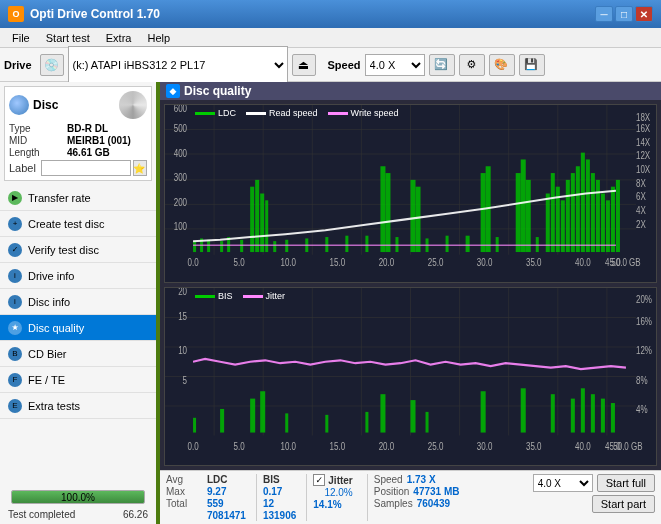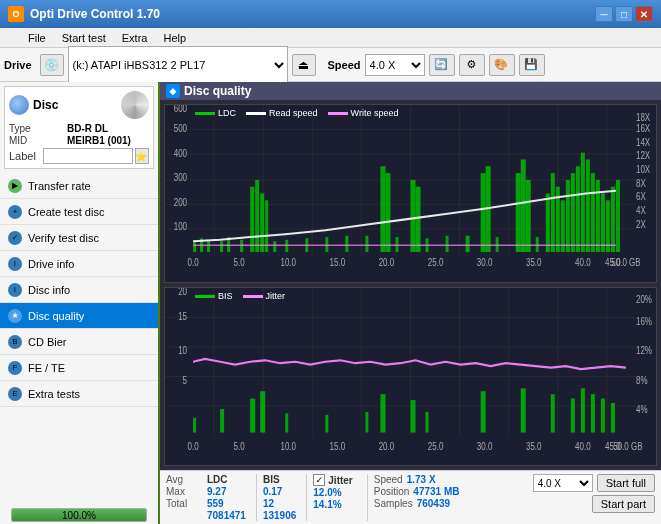--- a/index.html
+++ b/index.html
@@ -45,21 +45,21 @@
       display: flex; align-items: center; justify-content: center;
     }
     .title-btn.close { background: #c0392b; }
 
     
     .menu-bar {
       background: #f0f0f0;
       height: 20px;
       display: flex;
       align-items: center;
-      padding: 0 20px;
+      padding: 0 4px;
       border-bottom: 1px solid #ccc;
       font-size: 11px;
     }
     .menu-item {
       padding: 0 8px;
       height: 20px;
       display: flex;
       align-items: center;
       cursor: pointer;
     }
@@ -117,21 +117,21 @@
     
     .main-layout {
       display: flex;
       height: calc(524px - 28px - 20px - 34px);
     }
 
     
     .sidebar {
       width: 160px;
       background: #f5f5f5;
-      border-right: 2px solid #4d7c0f;
+      border-right: 4px solid #4d7c0f;
       display: flex;
       flex-direction: column;
       overflow: hidden;
     }
 
     
     .disc-panel {
       background: #fff;
       border: 1px solid #ccc;
       margin: 4px;
@@ -406,20 +406,24 @@
         <div class="disc-image"></div>
       </div>
       <div class="disc-field">
         <span class="disc-field-name">Type</span>
         <span class="disc-field-value">BD-R DL</span>
       </div>
       <div class="disc-field">
         <span class="disc-field-name">MID</span>
         <span class="disc-field-value">MEIRB1 (001)</span>
       </div>
+      <div class="disc-field">
+        <span class="disc-field-name">Length</span>
+        <span class="disc-field-value">46.61 GB</span>
+      </div>
       <div class="disc-label-row">
         <span class="disc-field-name">Label</span>
         <input class="disc-label-input" type="text" style="">
         <div class="disc-label-btn">⭐</div>
       </div>
     </div>
 
     <div class="nav-item">
       <div class="nav-icon green">▶</div>
       <span>Transfer rate</span>
@@ -454,20 +458,24 @@
     </div>
     <div class="nav-item">
       <div class="nav-icon blue">E</div>
       <span>Extra tests</span>
     </div>
 
     <div style="flex:1"></div>
     <div class="progress-bar-container">
       <div class="progress-bar-fill" style="width:100%"></div>
       <span class="progress-text">100.0%</span>
+    </div>
+    <div style="display:flex; justify-content:space-between; margin: 1px 4px 2px 4px;">
+      <span class="status-text">Test completed</span>
+      <span class="status-text">66.26</span>
     </div>
   </div>
 
   <div class="content-area">
 
     <div class="chart-header">
       <div class="chart-icon">◆</div>
       <span class="chart-title">Disc quality</span>
     </div>
 
@@ -695,21 +703,21 @@
         <div style="color:#0066cc; font-weight:bold;">0.17</div>
         <div style="color:#0066cc; font-weight:bold;">12</div>
         <div style="color:#0066cc; font-weight:bold;">131906</div>
       </div>
       <div class="stats-divider"></div>
       <div style="display:flex; flex-direction:column; font-size:10px; gap:1px; margin-right:8px;">
         <div style="display:flex; align-items:center; gap:3px;">
           <div class="jitter-checkbox">✓</div>
           <span style="font-weight:bold; color:#333;">Jitter</span>
         </div>
-        <div style="color:#0066cc; font-weight:bold;">12.0%</div>
+        <div style="color:#0066cc; font-weight:normal;text-align:right;">12.0%</div>
         <div style="color:#0066cc; font-weight:bold;">14.1%</div>
       </div>
       <div class="stats-divider"></div>
       <div style="display:flex; flex-direction:column; font-size:10px; gap:1px; margin-right:4px;">
         <div style="display:flex; align-items:center; gap:4px;">
           <span style="color:#555;">Speed</span>
           <span style="color:#0066cc; font-weight:bold;">1.73 X</span>
         </div>
         <div style="display:flex; align-items:center; gap:4px;">
           <span style="color:#555;">Position</span>

